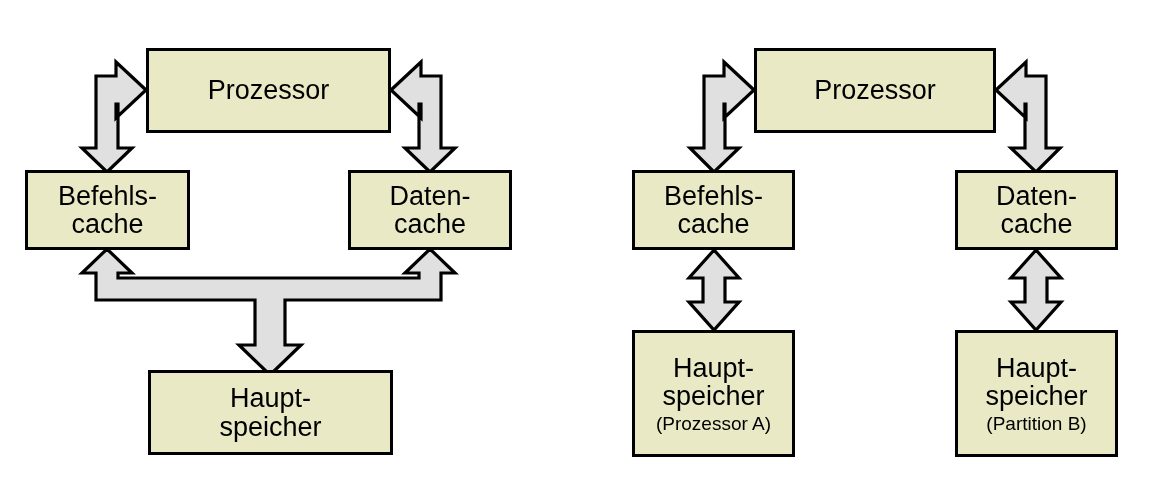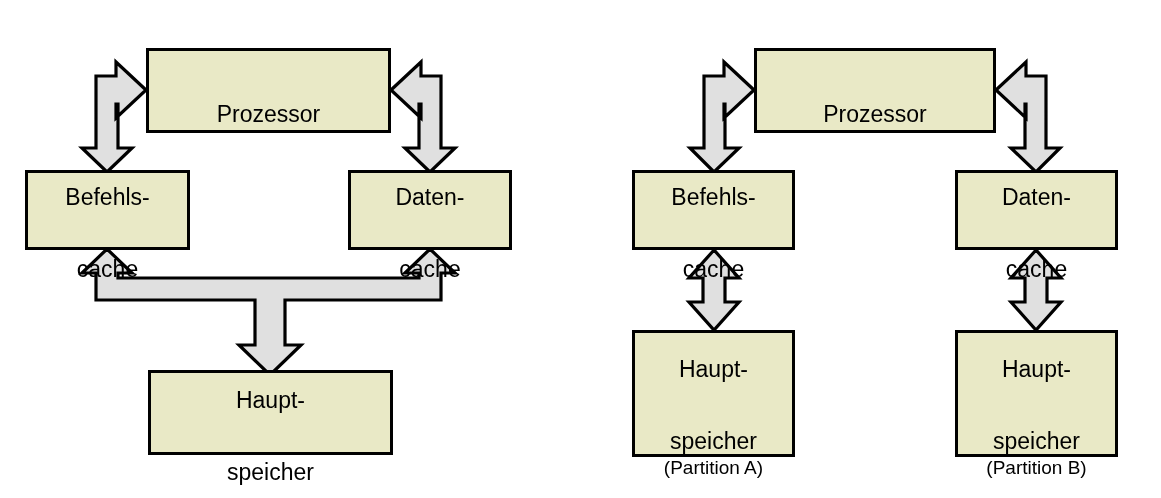--- a/index.html
+++ b/index.html
@@ -42,22 +42,21 @@
     text-align: center;
     color: #000000;
     z-index: 5;
   }
   .node .line {
     display: block;
     line-height: 1.04;
     white-space: pre;
   }
   .t-big {
-    font-size: 23px;
-    margin-top: 48px;
+    font-size: 27px;
   }
   .t-sub {
     font-size: 19px;
     margin-top: 4px;
   }
 </style>
 </head>
 <body>
 
 <div id="canvas">
@@ -198,21 +197,21 @@
   </div>
 
   <div class="node" style="left:955px; top:170px; width:163px; height:80px;">
     <span class="line t-big">Daten-</span>
     <span class="line t-big">cache</span>
   </div>
 
   <div class="node" style="left:632px; top:330px; width:163px; height:127px;">
     <span class="line t-big">Haupt-</span>
     <span class="line t-big">speicher</span>
-    <span class="line t-sub">(Partition A)</span>
+    <span class="line t-sub">(Prozessor A)</span>
   </div>
 
   <div class="node" style="left:955px; top:330px; width:163px; height:127px;">
     <span class="line t-big">Haupt-</span>
     <span class="line t-big">speicher</span>
     <span class="line t-sub">(Partition B)</span>
   </div>
 
 </div>
 

